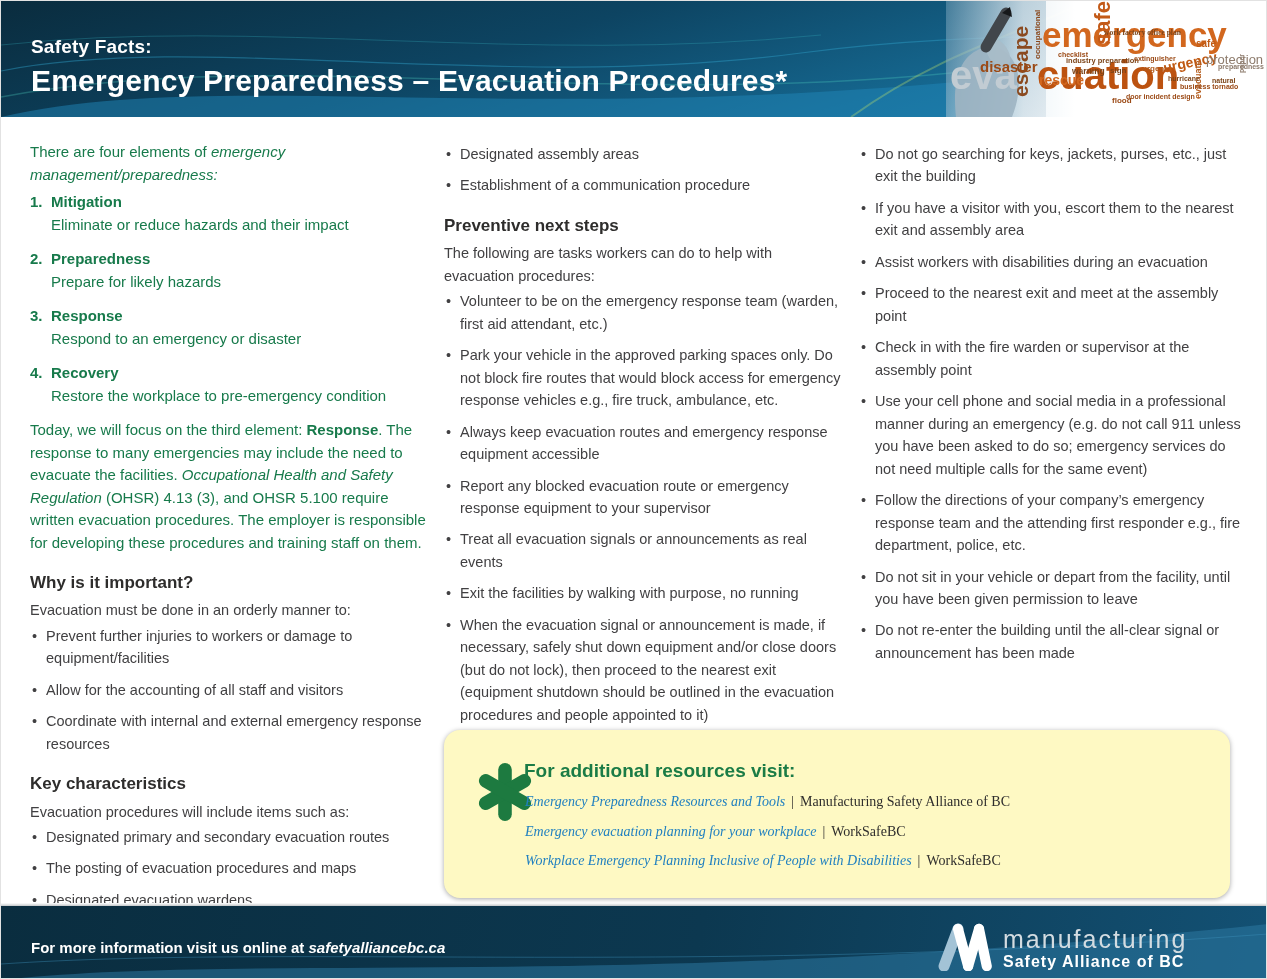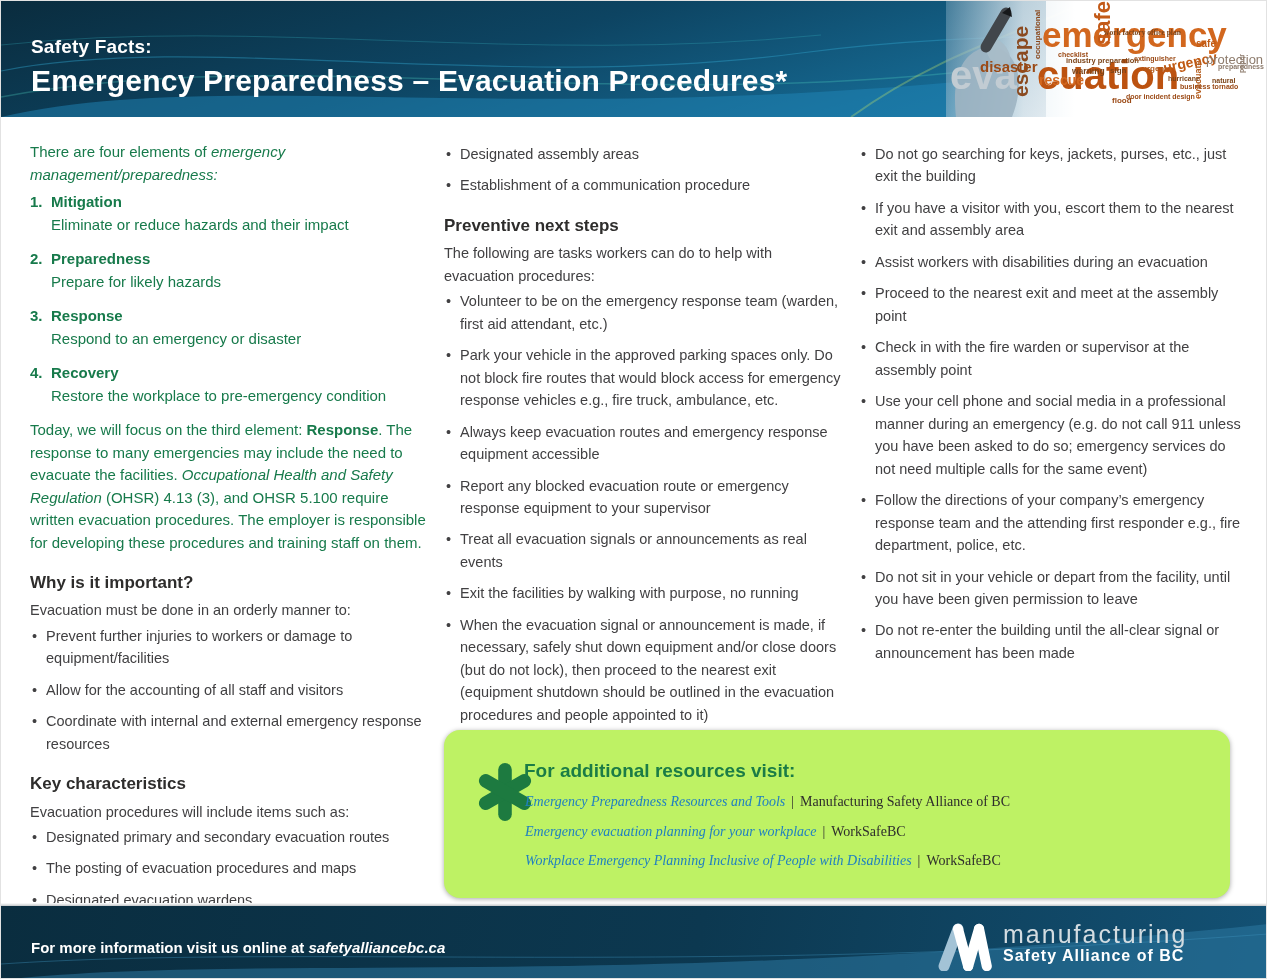--- a/index.html
+++ b/index.html
@@ -42,38 +42,38 @@
 
   .black-heading { font-size:17px; font-weight:bold; color:#2e2d2c; margin:16px 0 3px 0; }
   .lead { margin-bottom:3px; }
 
   ul.bullets { list-style:none; margin:2px 0 6px 0; }
   ul.bullets li { position:relative; padding-left:16px; margin-bottom:9px; }
   ul.bullets li::before { content:"\2022"; position:absolute; left:2px; top:0; color:#414042; }
 
   
   #resbox { position:absolute; left:443px; top:729px; width:786px; height:168px;
-            background:#bef264; border-radius:16px; box-shadow:0 1px 5px rgba(0,0,0,.35); }
+            background:#fef9c3; border-radius:16px; box-shadow:0 1px 5px rgba(0,0,0,.35); }
   #asterisk-wrap { position:absolute; left:30px; top:30px; }
   .res-head { position:absolute; left:80px; top:30px; color:#1b7c46;
               font-size:19px; font-weight:bold; }
   .res-links { position:absolute; left:81px; top:61px; font-size:14px; color:#2e2d2c;font-family:Liberation Serif, serif; }
   .res-line { margin-bottom:8px; line-height:1.55; }
   .res-link { color:#2180c0; font-style:italic; text-decoration:none; cursor:pointer; }
   .res-div  { margin:0 6px; color:#2e2d2c; }
 
   
   #pre-footer-line { position:absolute; left:0; top:902px; width:1267px; height:3px;
                      background:linear-gradient(#ffffff,#c3c7c9); }
   #footer { position:absolute; left:0; top:905px; width:1267px; height:74px;
             background:linear-gradient(100deg,#0a2d3f 0%,#0c3850 55%,#135174 100%);
             overflow:hidden; }
   #footer-waves { position:absolute; left:0; top:0; }
   .footer-text { position:absolute; left:30px; top:33px; color:#ffffff; font-size:15px; }
-  #logo { position:absolute; left:936px; top:15px; display:flex; align-items:flex-start; }
+  #logo { position:absolute; left:936px; top:15px; display:flex; align-items:flex-end; }
   #logo-words { margin-left:10px; }
   .logo-w1 { font-size:25px; color:#d3dce1; letter-spacing:2px; line-height:1.05; }
   .logo-w2 { font-size:16px; color:#ffffff; font-weight:bold; letter-spacing:1px; line-height:1.15; }
 </style>
 </head>
 <body>
 
 <div id="page">
 
   <header id="header">

